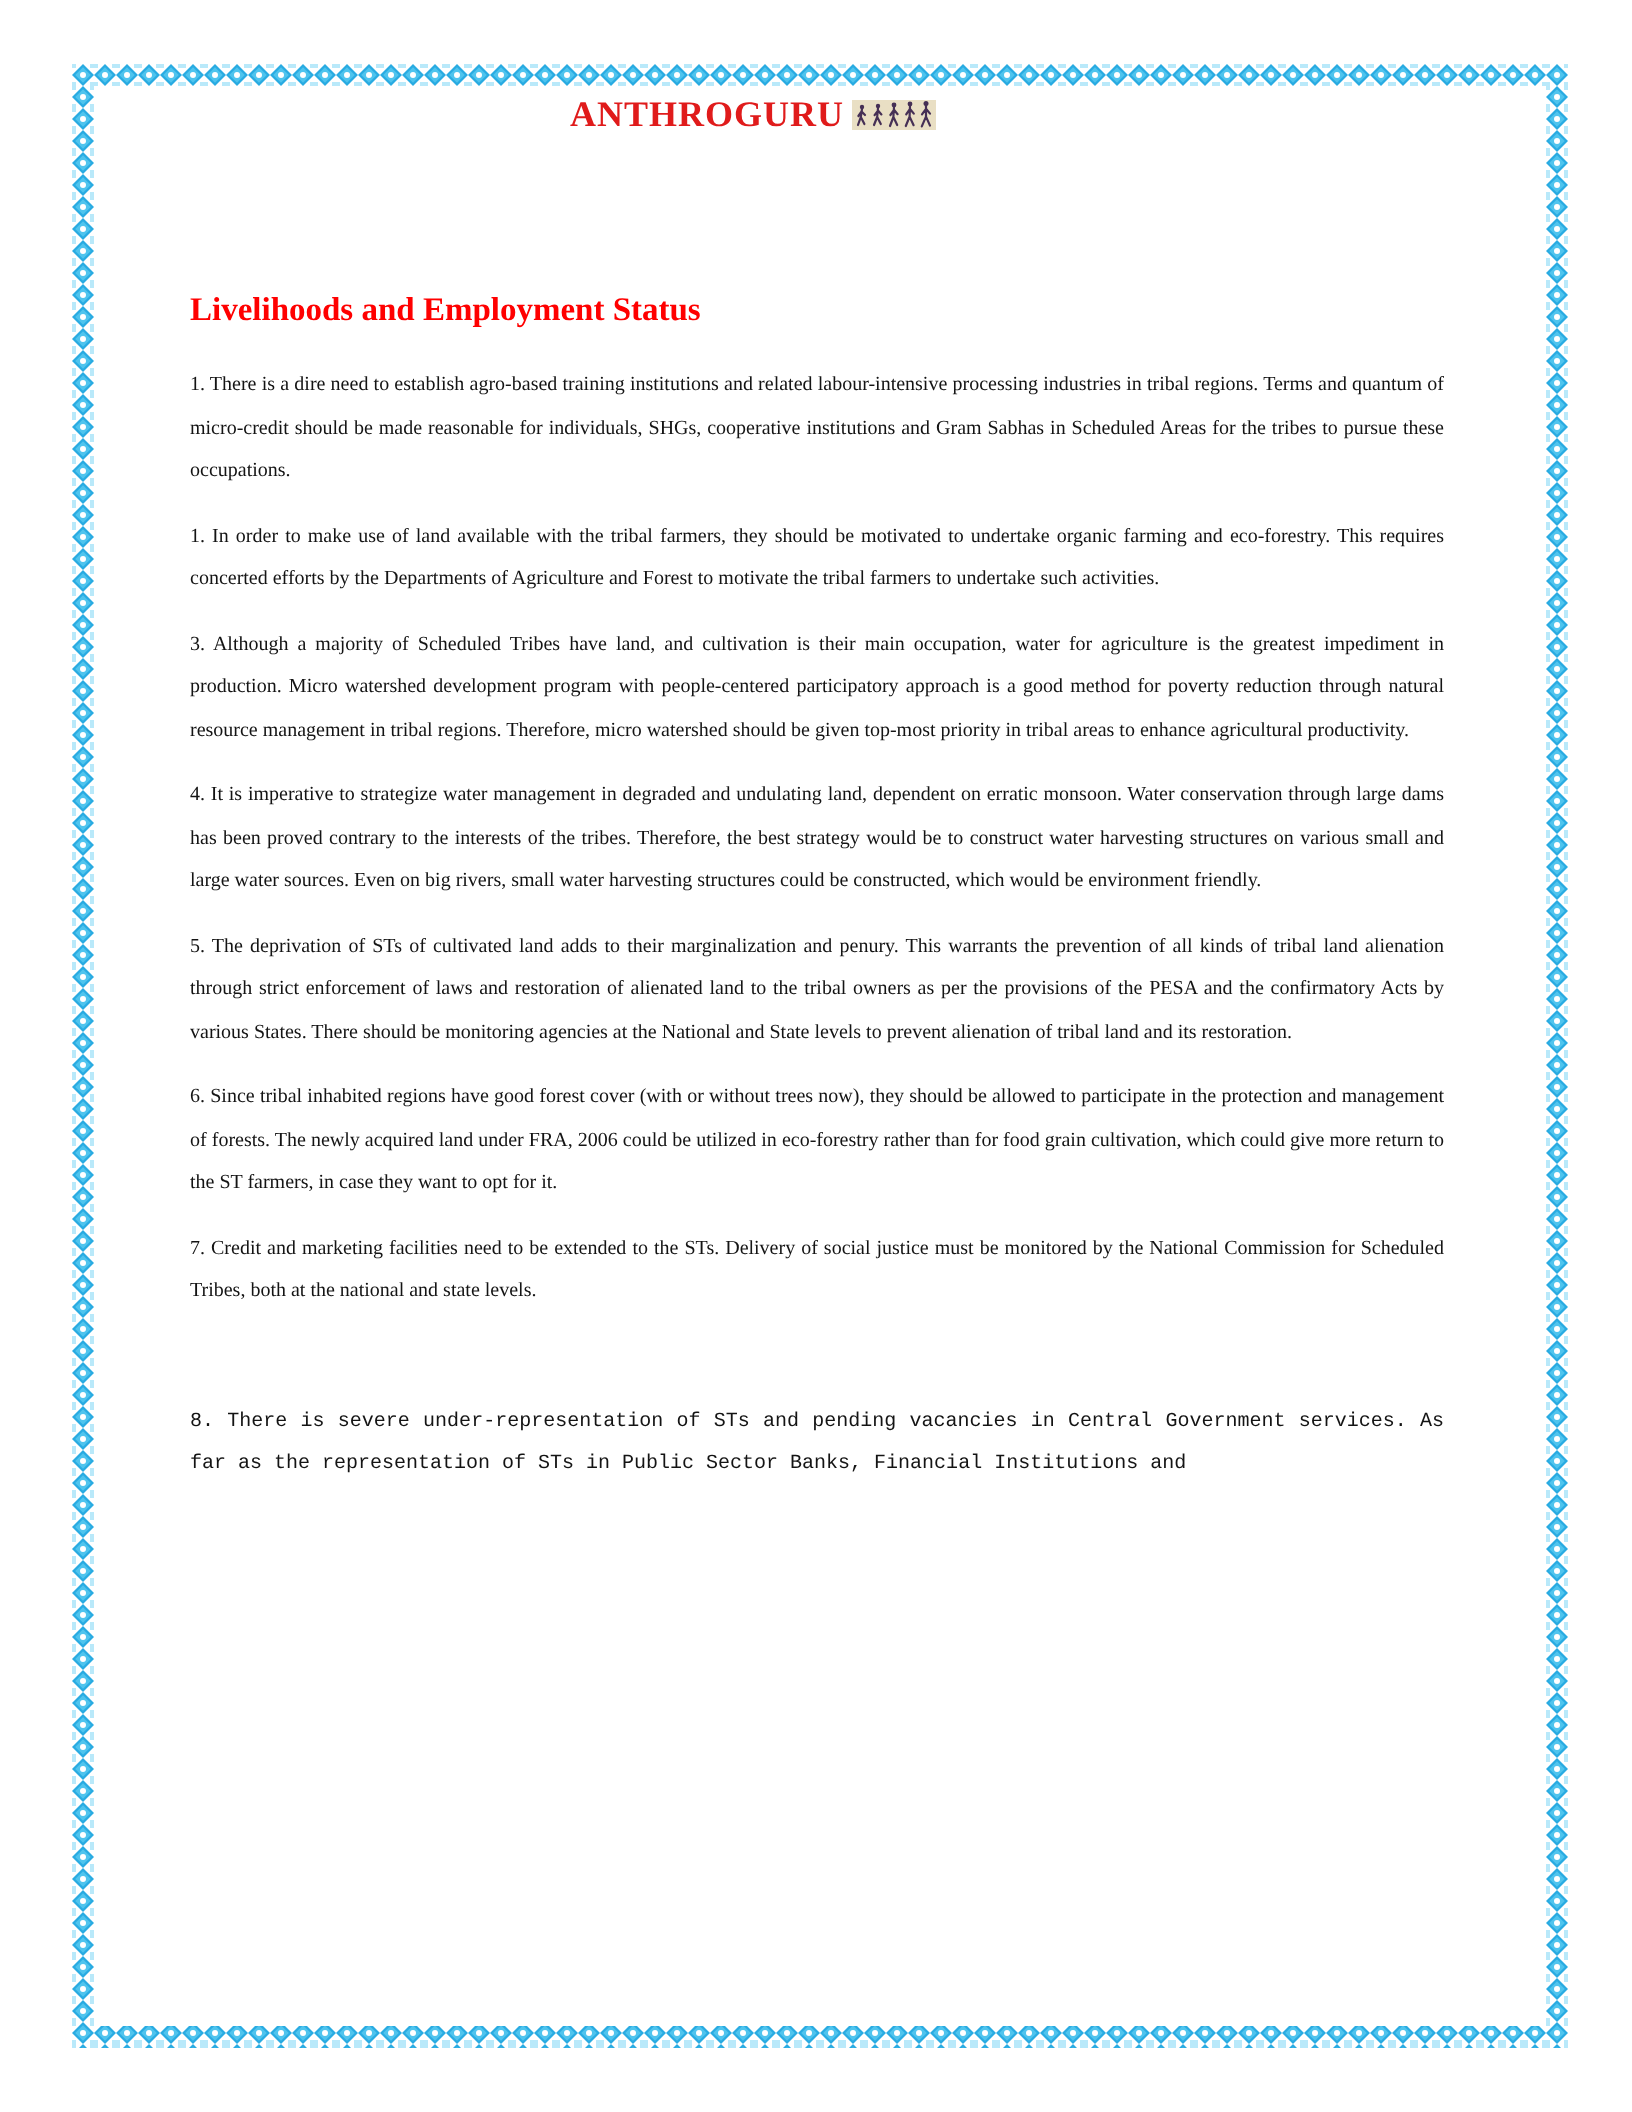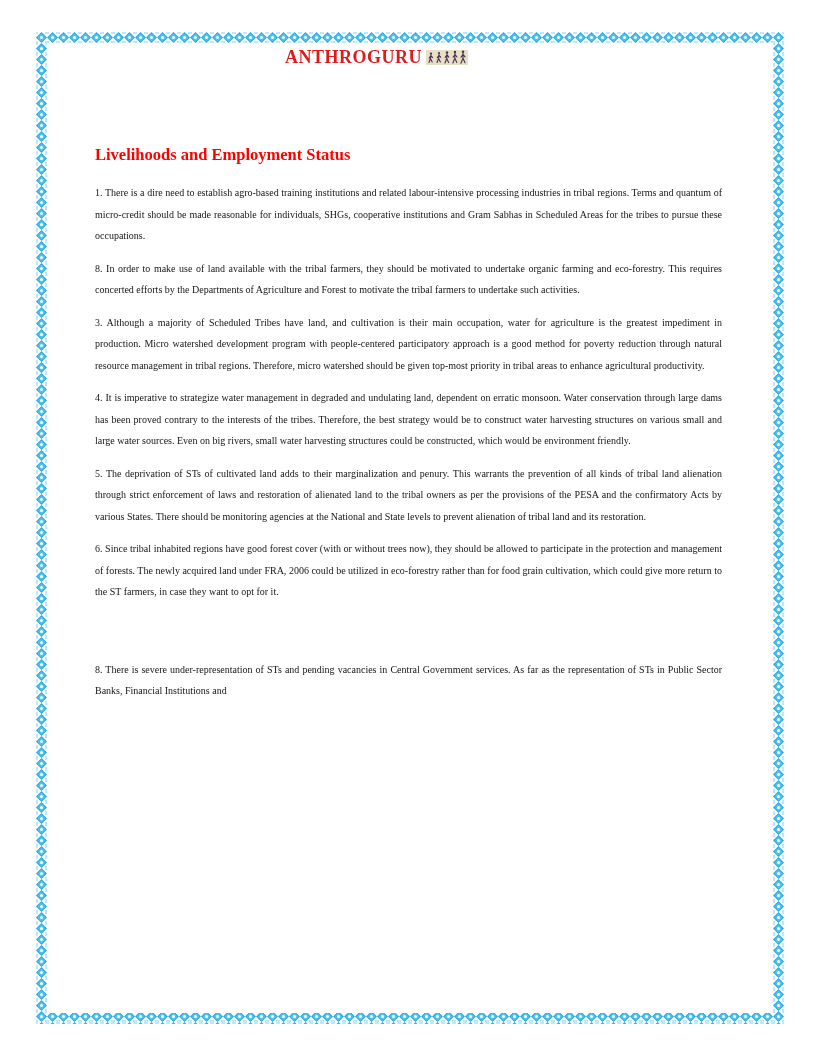--- a/index.html
+++ b/index.html
@@ -60,21 +60,22 @@
     color: #ff0000;
     line-height: 21px;
   }
   .doc p {
     margin: 0 0 11px 0;
     font-size: 10px;
     line-height: 21.5px;
     text-align: justify;
   }
   .doc p.extra-space {
-    margin-top: 56px;
+    margin-top: 44px;
+    font-family: Liberation Mono, monospace;
   }
 </style>
 </head>
 <body>
 
 <div class="page">
 
   <svg class="border-svg" width="748" height="992" viewBox="0 0 748 992" xmlns="http://www.w3.org/2000/svg">
     <defs>
       <pattern id="beadPattern" width="11" height="11" patternUnits="userSpaceOnUse">
@@ -121,21 +122,22 @@
             <path d="M0,1 L0,6.5 M0,6.5 L-2.1,11.4 M0,6.5 L2,11 M0,2.6 L-2,5.4 M0,2.6 L2,5"></path>
           </g>
         </g>
       </svg>
     </span>
   </div>
 
   <div class="doc">
     <div class="doc-heading">Livelihoods and Employment Status</div>
     <p>1. There is a dire need to establish agro-based training institutions and related labour-intensive processing industries in tribal regions. Terms and quantum of micro-credit should be made reasonable for individuals, SHGs, cooperative institutions and Gram Sabhas in Scheduled Areas for the tribes to pursue these occupations.</p>
-    <p>8. In order to make use of land available with the tribal farmers, they should be motivated to undertake organic farming and eco-forestry. This requires concerted efforts by the Departments of Agriculture and Forest to motivate the tribal farmers to undertake such activities.</p>
+    <p>1. In order to make use of land available with the tribal farmers, they should be motivated to undertake organic farming and eco-forestry. This requires concerted efforts by the Departments of Agriculture and Forest to motivate the tribal farmers to undertake such activities.</p>
     <p>3. Although a majority of Scheduled Tribes have land, and cultivation is their main occupation, water for agriculture is the greatest impediment in production. Micro watershed development program with people-centered participatory approach is a good method for poverty reduction through natural resource management in tribal regions. Therefore, micro watershed should be given top-most priority in tribal areas to enhance agricultural productivity.</p>
     <p>4. It is imperative to strategize water management in degraded and undulating land, dependent on erratic monsoon. Water conservation through large dams has been proved contrary to the interests of the tribes. Therefore, the best strategy would be to construct water harvesting structures on various small and large water sources. Even on big rivers, small water harvesting structures could be constructed, which would be environment friendly.</p>
     <p>5. The deprivation of STs of cultivated land adds to their marginalization and penury. This warrants the prevention of all kinds of tribal land alienation through strict enforcement of laws and restoration of alienated land to the tribal owners as per the provisions of the PESA and the confirmatory Acts by various States. There should be monitoring agencies at the National and State levels to prevent alienation of tribal land and its restoration.</p>
     <p>6. Since tribal inhabited regions have good forest cover (with or without trees now), they should be allowed to participate in the protection and management of forests. The newly acquired land under FRA, 2006 could be utilized in eco-forestry rather than for food grain cultivation, which could give more return to the ST farmers, in case they want to opt for it.</p>
+    <p>7. Credit and marketing facilities need to be extended to the STs. Delivery of social justice must be monitored by the National Commission for Scheduled Tribes, both at the national and state levels.</p>
     <p class="extra-space">8. There is severe under-representation of STs and pending vacancies in Central Government services. As far as the representation of STs in Public Sector Banks, Financial Institutions and</p>
   </div>
 
 </div>
 
 </body></html>

